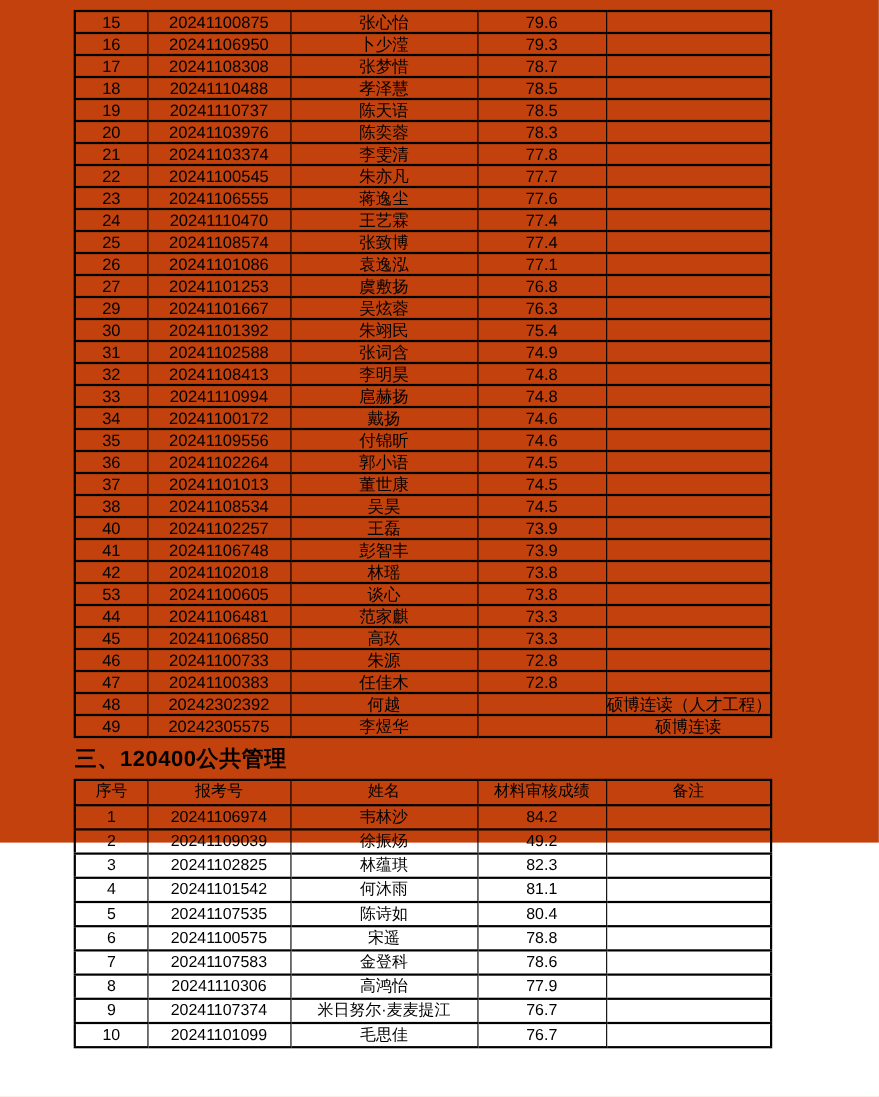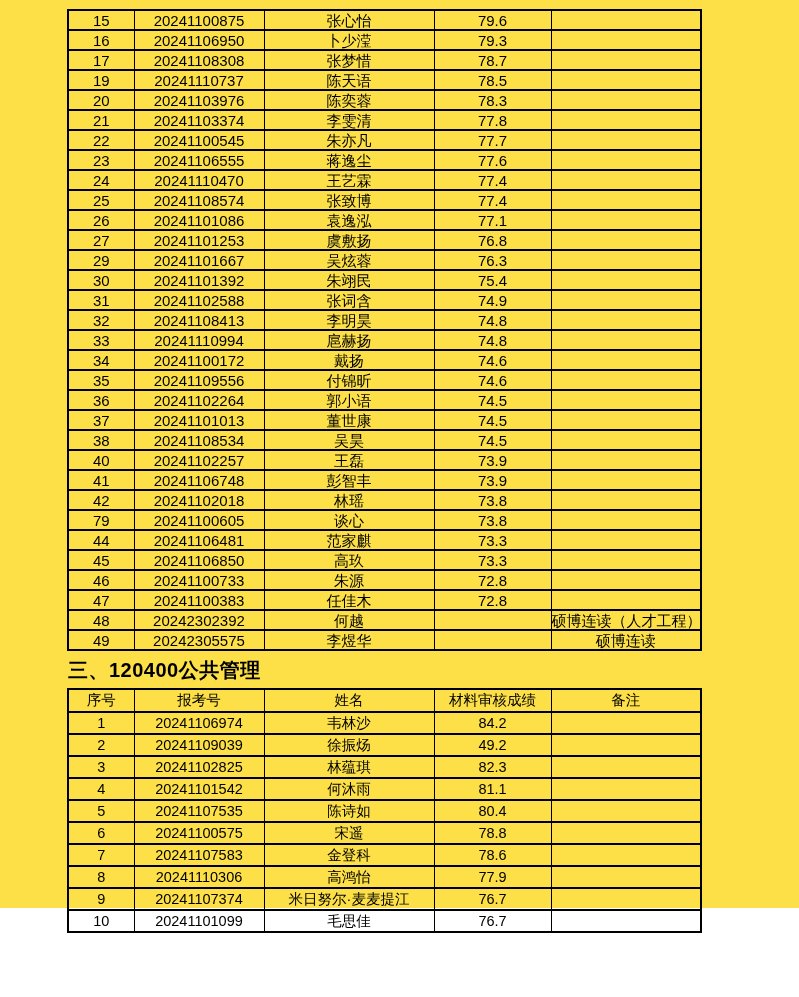--- a/index.html
+++ b/index.html
@@ -5,24 +5,24 @@
   * { margin: 0; padding: 0; box-sizing: border-box; }
   html, body {
     width: 799px; height: 997px;
     background: #ffffff;
     color: #000000;
     font-family: "Liberation Sans", "DejaVu Sans", sans-serif;
     overflow: hidden;
   }
   .page {
     position: relative;
-    width: 799px; height: 908px;
+    width: 799px; height: 766px;
     padding-top: 9px;
     padding-left: 67px;
-    background: #fde047;
+    background: #c2410c;
   }
   table.score-table {
     border-collapse: collapse;
     table-layout: fixed;
     width: 633px;
     border: 2px solid #000;
   }
   table.score-table td,
   table.score-table th {
     border-left: 1px solid #000;
@@ -85,20 +85,27 @@
           <td></td>
         </tr>
         <tr>
           <td>17</td>
           <td>20241108308</td>
           <td>张梦惜</td>
           <td>78.7</td>
           <td></td>
         </tr>
         <tr>
+          <td>18</td>
+          <td>20241110488</td>
+          <td>孝泽慧</td>
+          <td>78.5</td>
+          <td></td>
+        </tr>
+        <tr>
           <td>19</td>
           <td>20241110737</td>
           <td>陈天语</td>
           <td>78.5</td>
           <td></td>
         </tr>
         <tr>
           <td>20</td>
           <td>20241103976</td>
           <td>陈奕蓉</td>
@@ -239,21 +246,21 @@
           <td></td>
         </tr>
         <tr>
           <td>42</td>
           <td>20241102018</td>
           <td>林瑶</td>
           <td>73.8</td>
           <td></td>
         </tr>
         <tr>
-          <td>79</td>
+          <td>53</td>
           <td>20241100605</td>
           <td>谈心</td>
           <td>73.8</td>
           <td></td>
         </tr>
         <tr>
           <td>44</td>
           <td>20241106481</td>
           <td>范家麒</td>
           <td>73.3</td>

